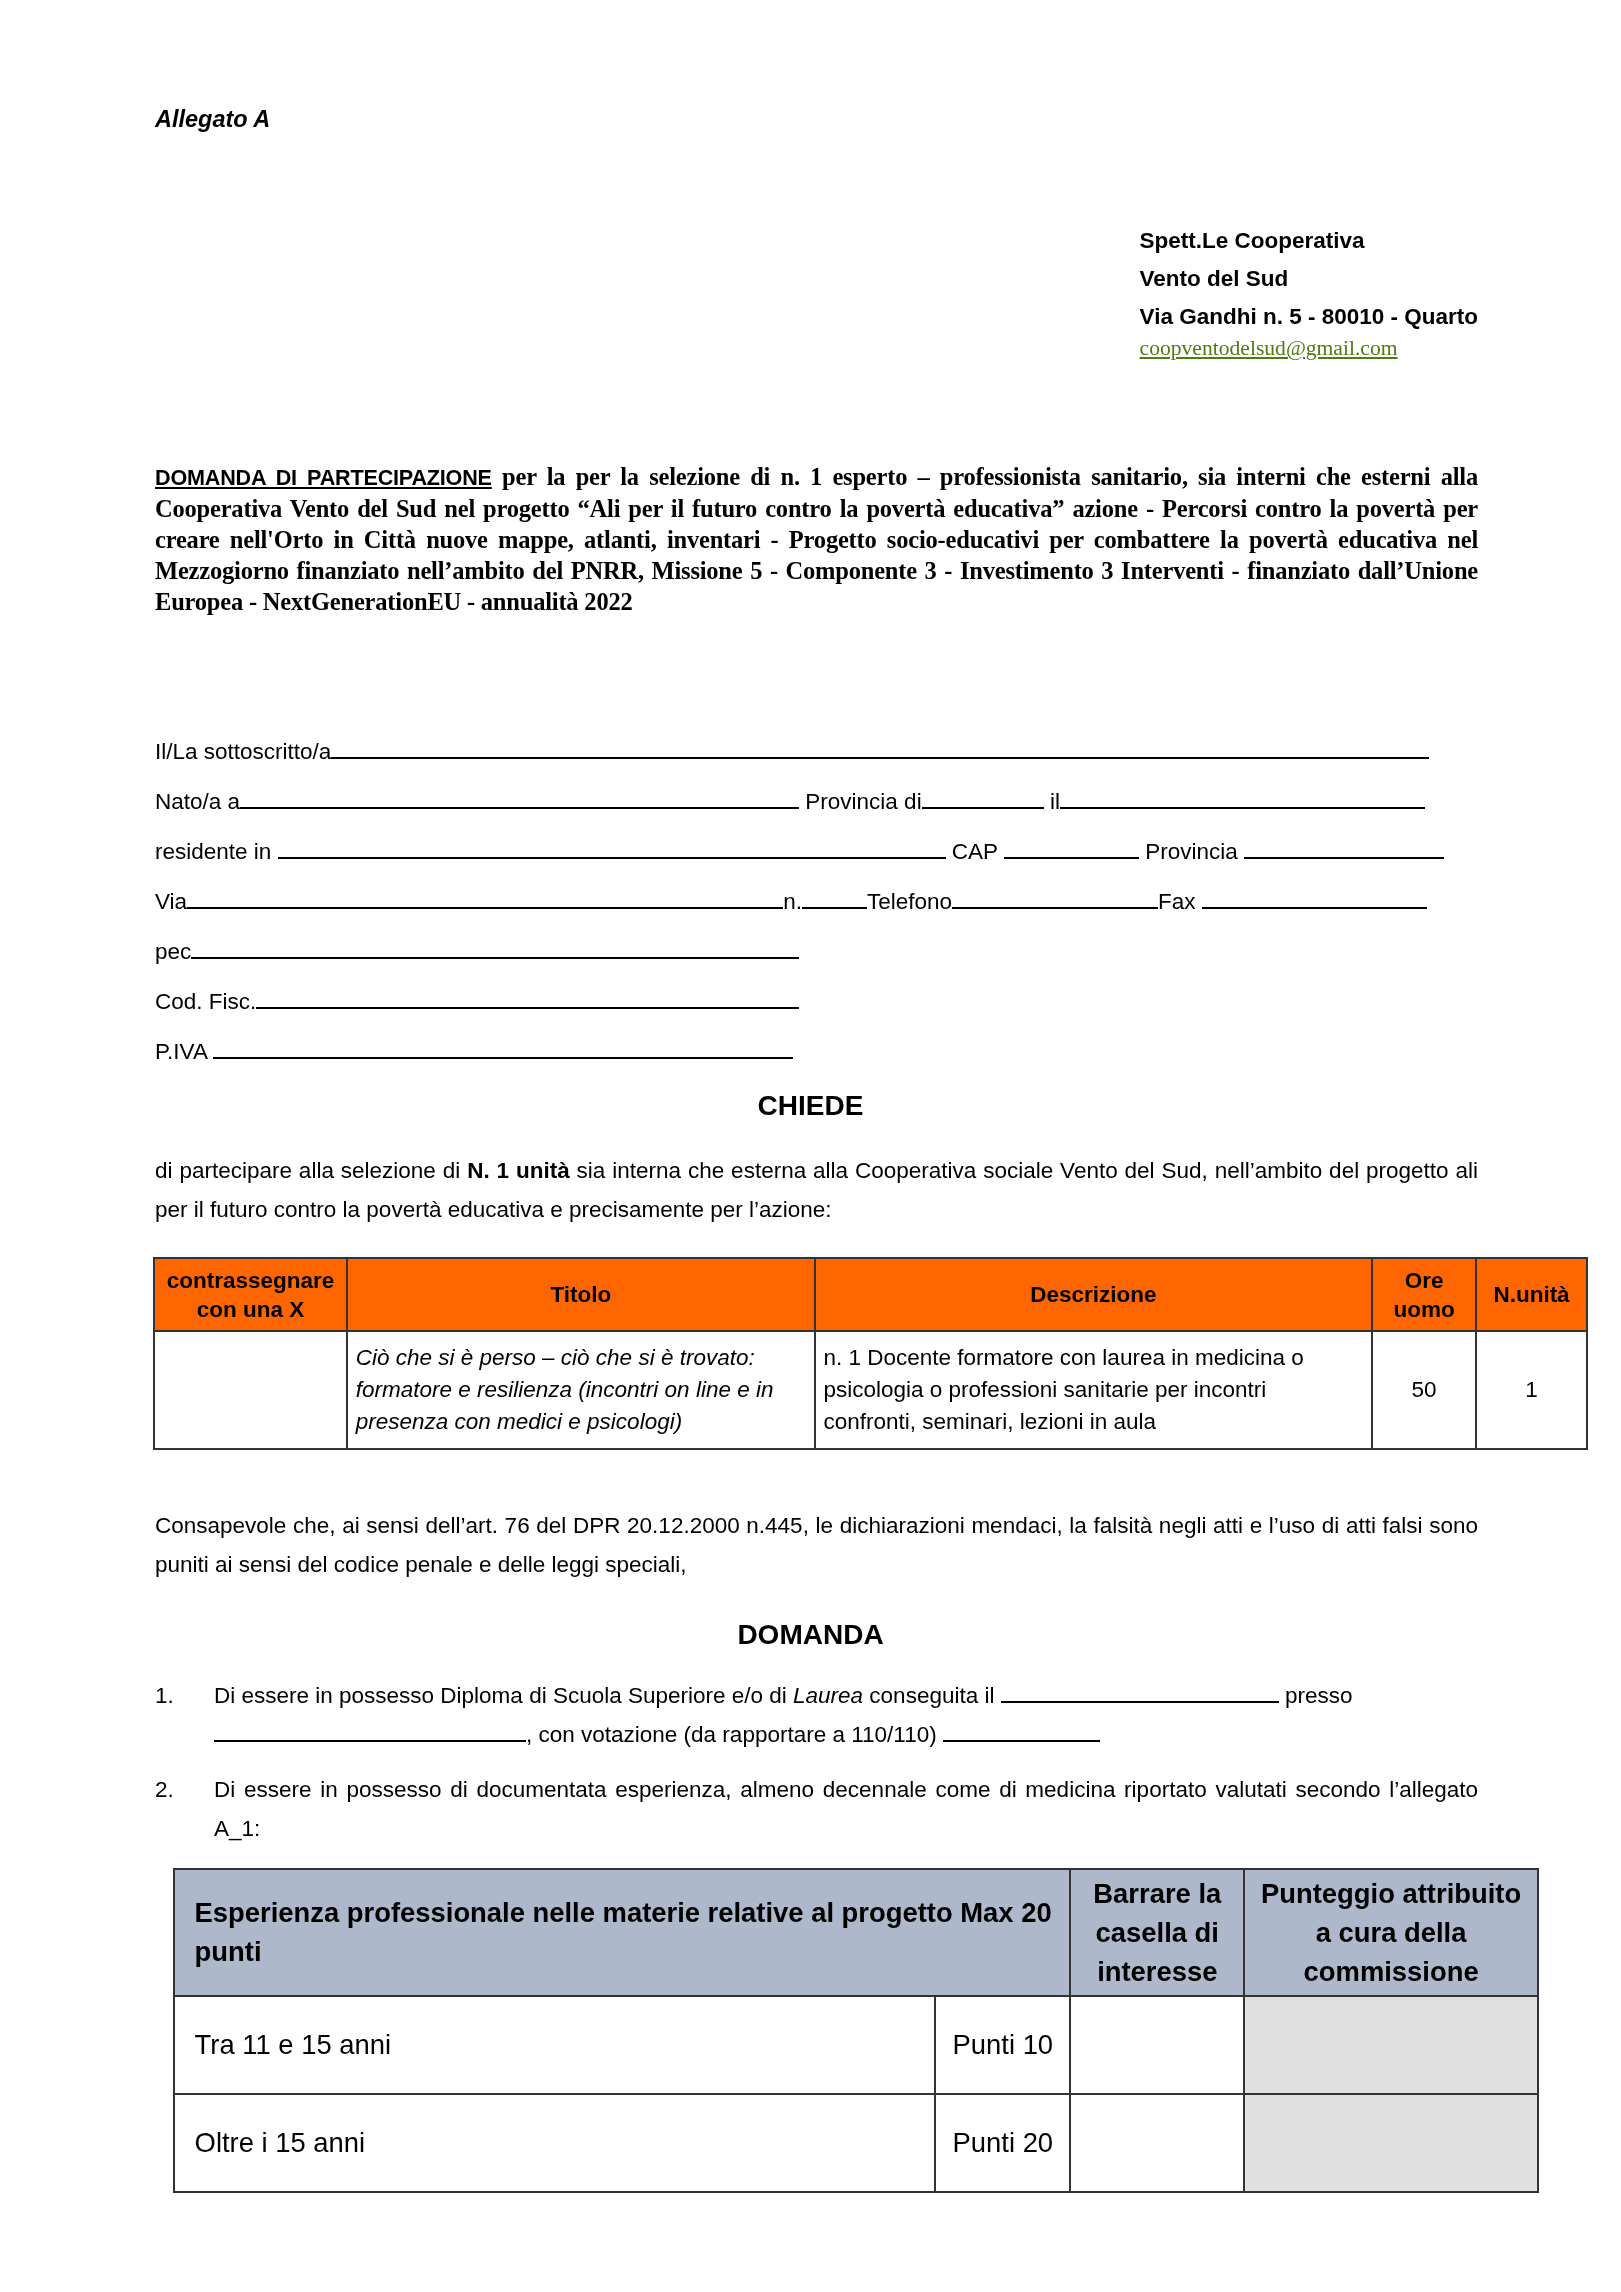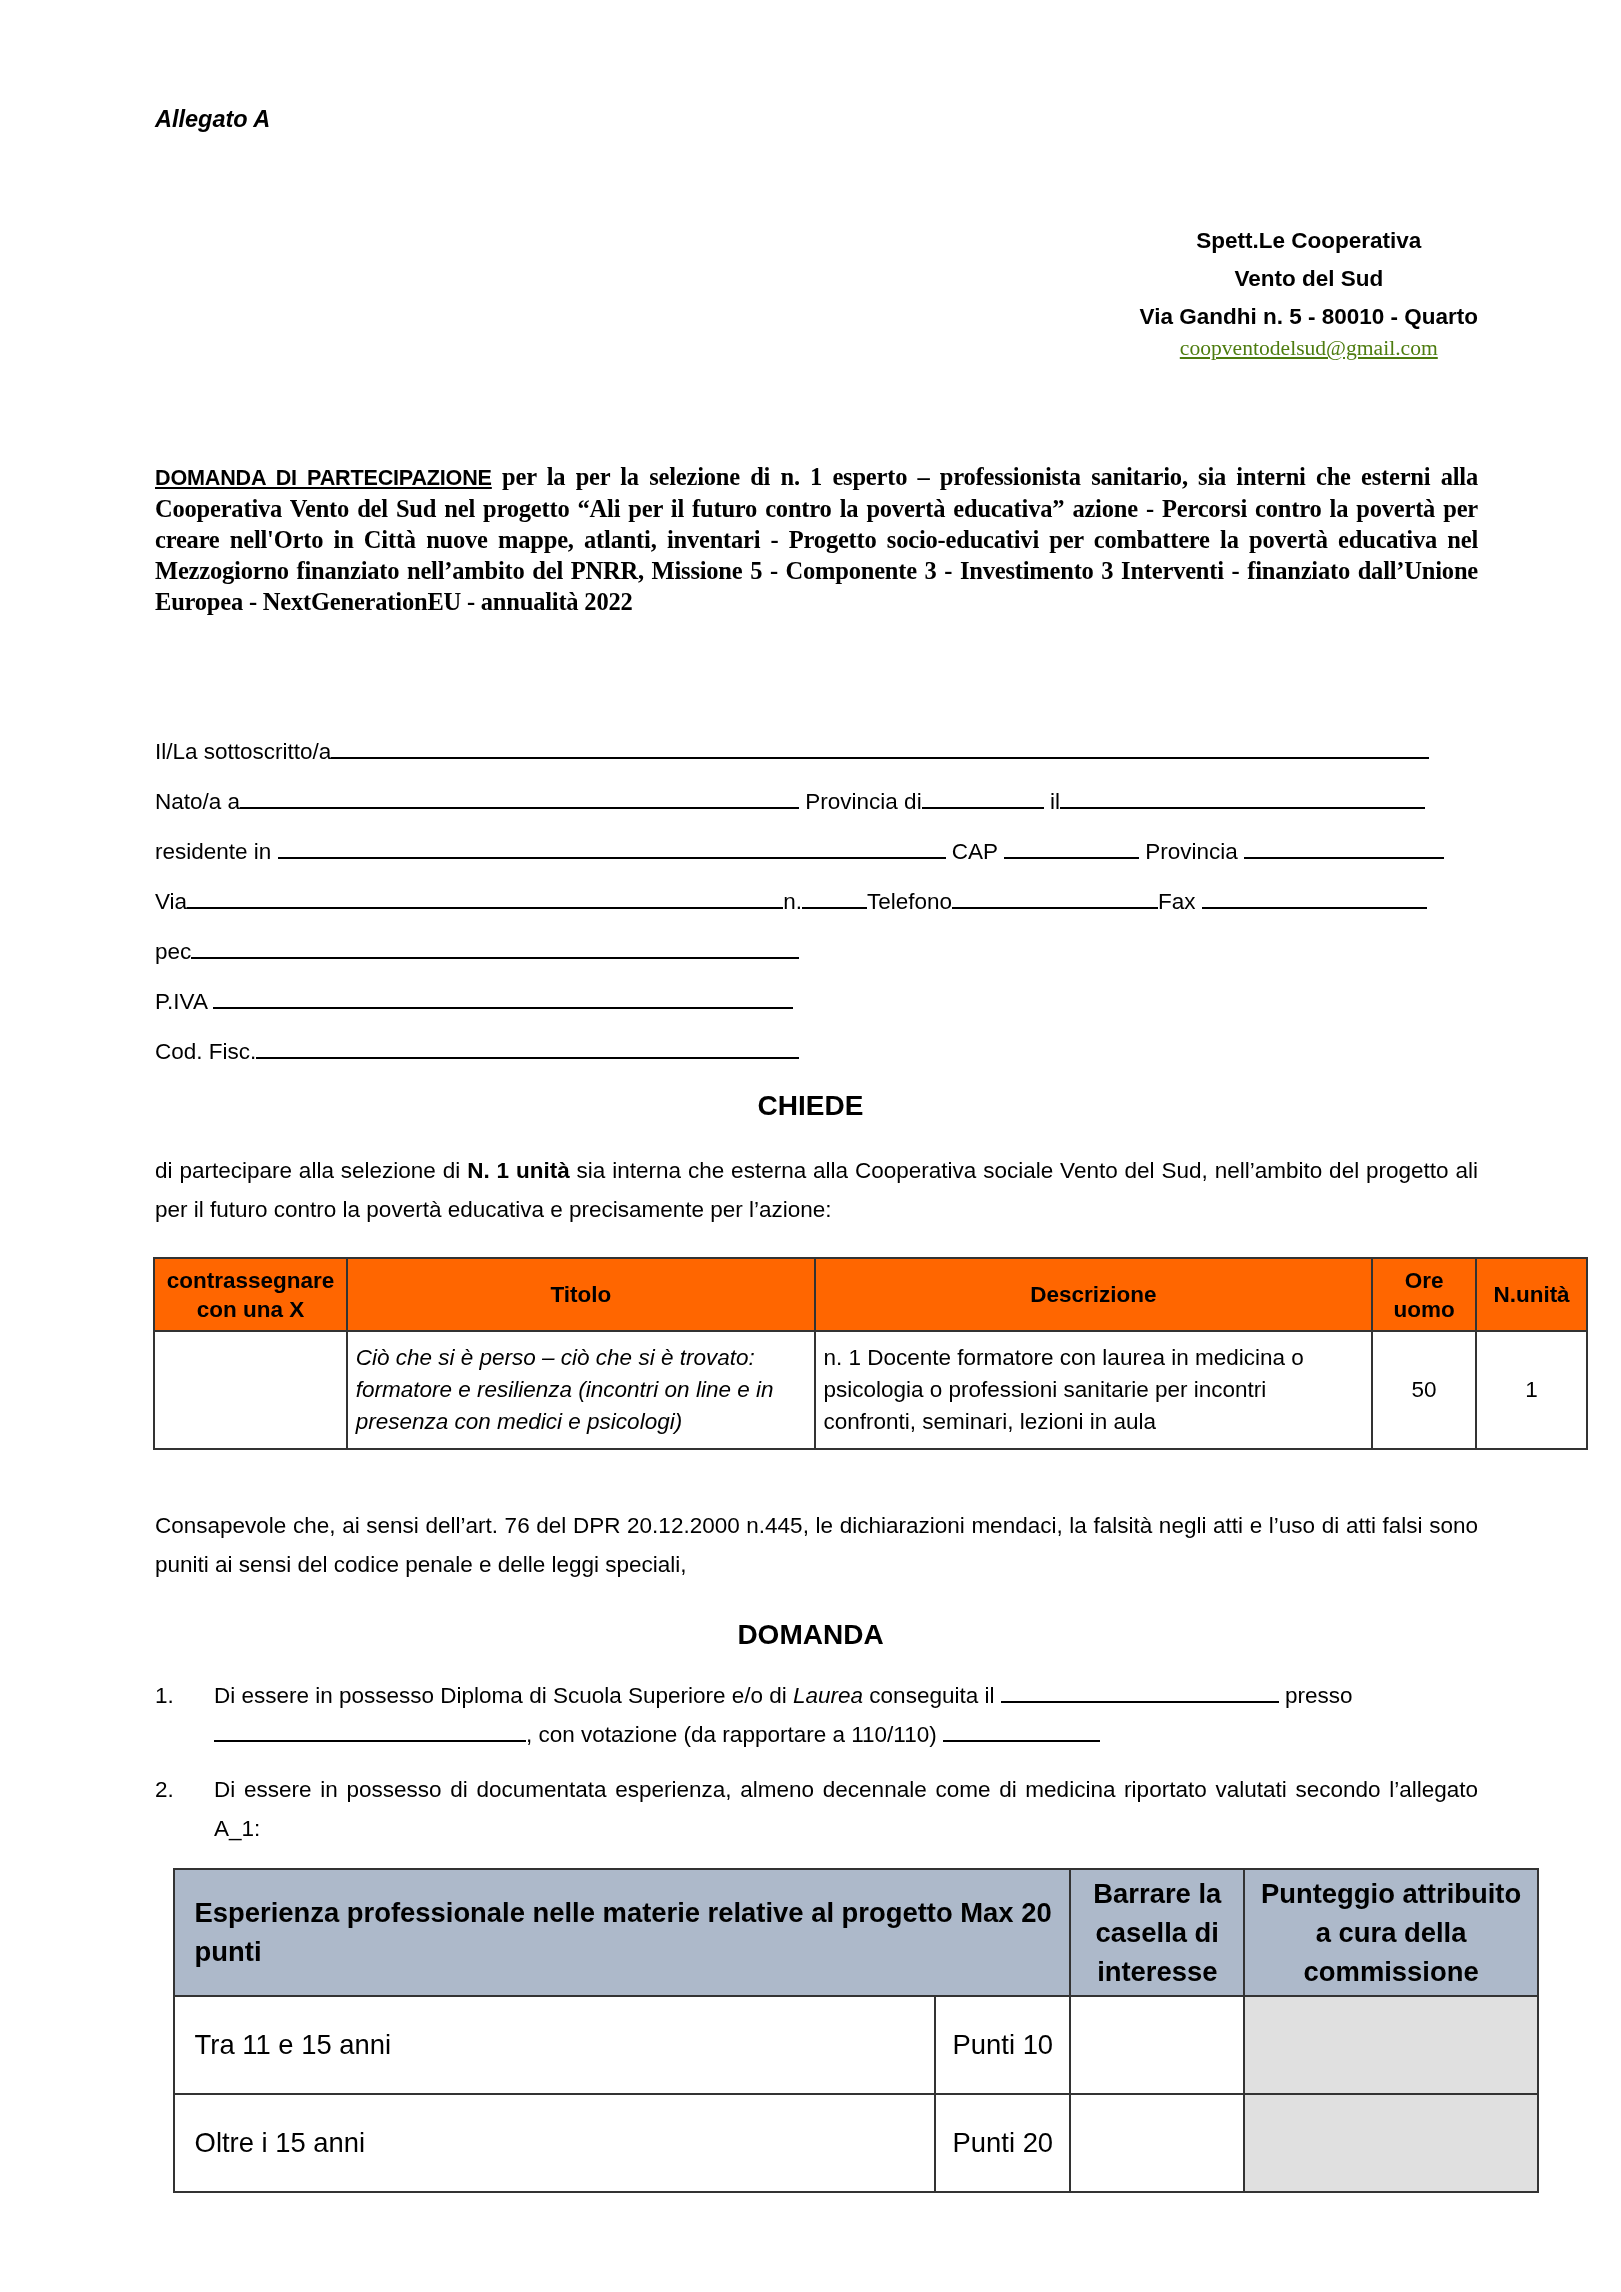--- a/index.html
+++ b/index.html
@@ -6,21 +6,21 @@
     html, body { width: 1621px; height: 2293px; background: #ffffff; }
     body {
       position: relative;
       font-family: "Liberation Sans", "DejaVu Sans", sans-serif;
       color: #000;
       font-size: 22.5px;
       overflow: hidden;
     }
     .abs { position: absolute; }
     .allegato { left: 155px; top: 106px; font-style: italic; font-weight: bold; font-size: 23.5px; }
-    .addressee { right: 143px; top: 222px; text-align: center; font-weight: bold; font-size: 22.5px; line-height: 38px; }
+    .addressee { right: 143px; top: 222px; text-align: left; font-weight: bold; font-size: 22.5px; line-height: 38px; }
     .addressee .email { font-family: "Liberation Serif", serif; font-weight: normal; font-size: 21.6px; color: #4d7c0f; text-decoration: underline; line-height: 25.5px; }
     .intro {
       left: 155px; top: 461px; width: 1323px;
       font-family: "Liberation Serif", serif; font-weight: bold; font-size: 24.5px;
       line-height: 31px; text-align: justify; letter-spacing: -0.2px;
     }
     .intro .ul { font-family: "Liberation Sans", sans-serif; text-decoration: underline; font-size: 21.6px; }
     .fields { left: 155px; top: 737px; width: 1372px; }
     .field-line { height: 50px; line-height: 29px; font-size: 22.5px; white-space: nowrap; }
     .blank { display: inline-block; border-bottom: 2px solid #000; height: 21.6px; vertical-align: baseline; }
@@ -81,24 +81,24 @@
     <span>CAP</span> <span class="blank" style="width:135px"></span>
     <span>Provincia</span> <span class="blank" style="width:200px"></span>
   </div>
   <div class="field-line">
     <span>Via</span><span class="blank" style="width:596px"></span><span>n.</span><span class="blank" style="width:65px"></span><span>Telefono</span><span class="blank" style="width:206px"></span><span>Fax</span> <span class="blank" style="width:225px"></span>
   </div>
   <div class="field-line">
     <span>pec</span><span class="blank" style="width:608px"></span>
   </div>
   <div class="field-line">
-    <span>P.IVA</span> <span class="blank" style="width:580px"></span>
+    <span>Cod. Fisc.</span><span class="blank" style="width:543px"></span>
   </div>
   <div class="field-line">
-    <span>Cod. Fisc.</span><span class="blank" style="width:543px"></span>
+    <span>P.IVA</span> <span class="blank" style="width:580px"></span>
   </div>
 </div>
 
 <div class="abs heading-c" style="top:1090px">CHIEDE</div>
 <div class="abs para" style="top:1151px"><span>di partecipare alla selezione di </span><b>N. 1 unità</b><span> sia interna che esterna alla Cooperativa sociale Vento del Sud, nell’ambito del progetto ali per il futuro contro la povertà educativa e precisamente per l’azione:</span></div>
 
 <table class="t1">
   <colgroup>
     <col style="width:193px">
       <col style="width:469px">

